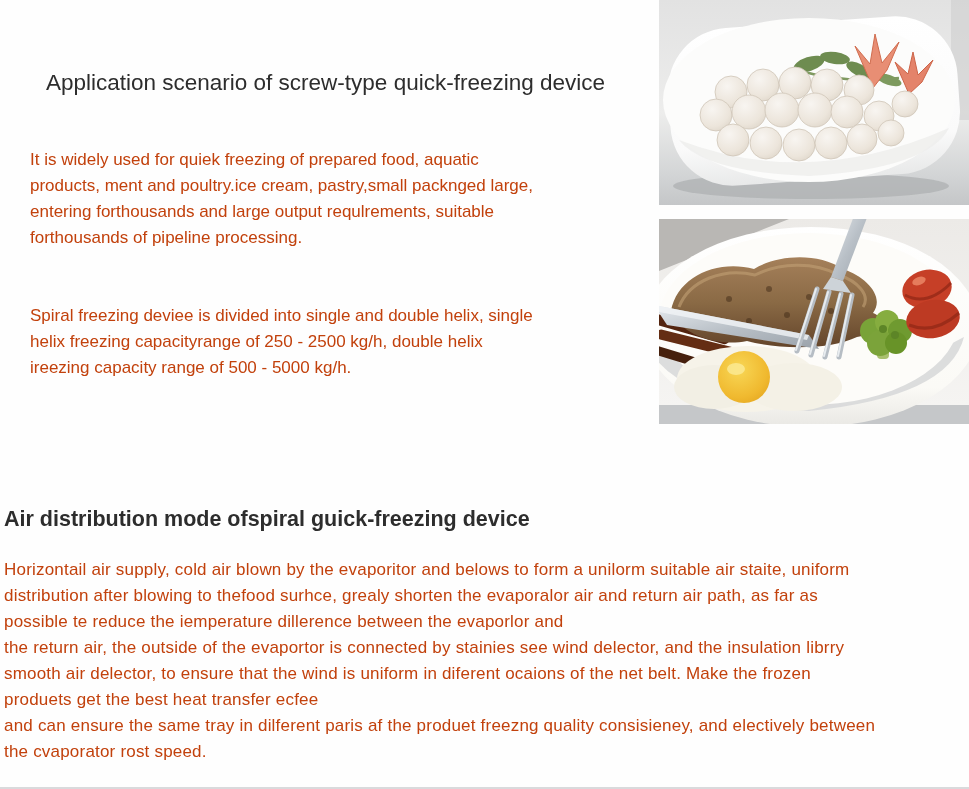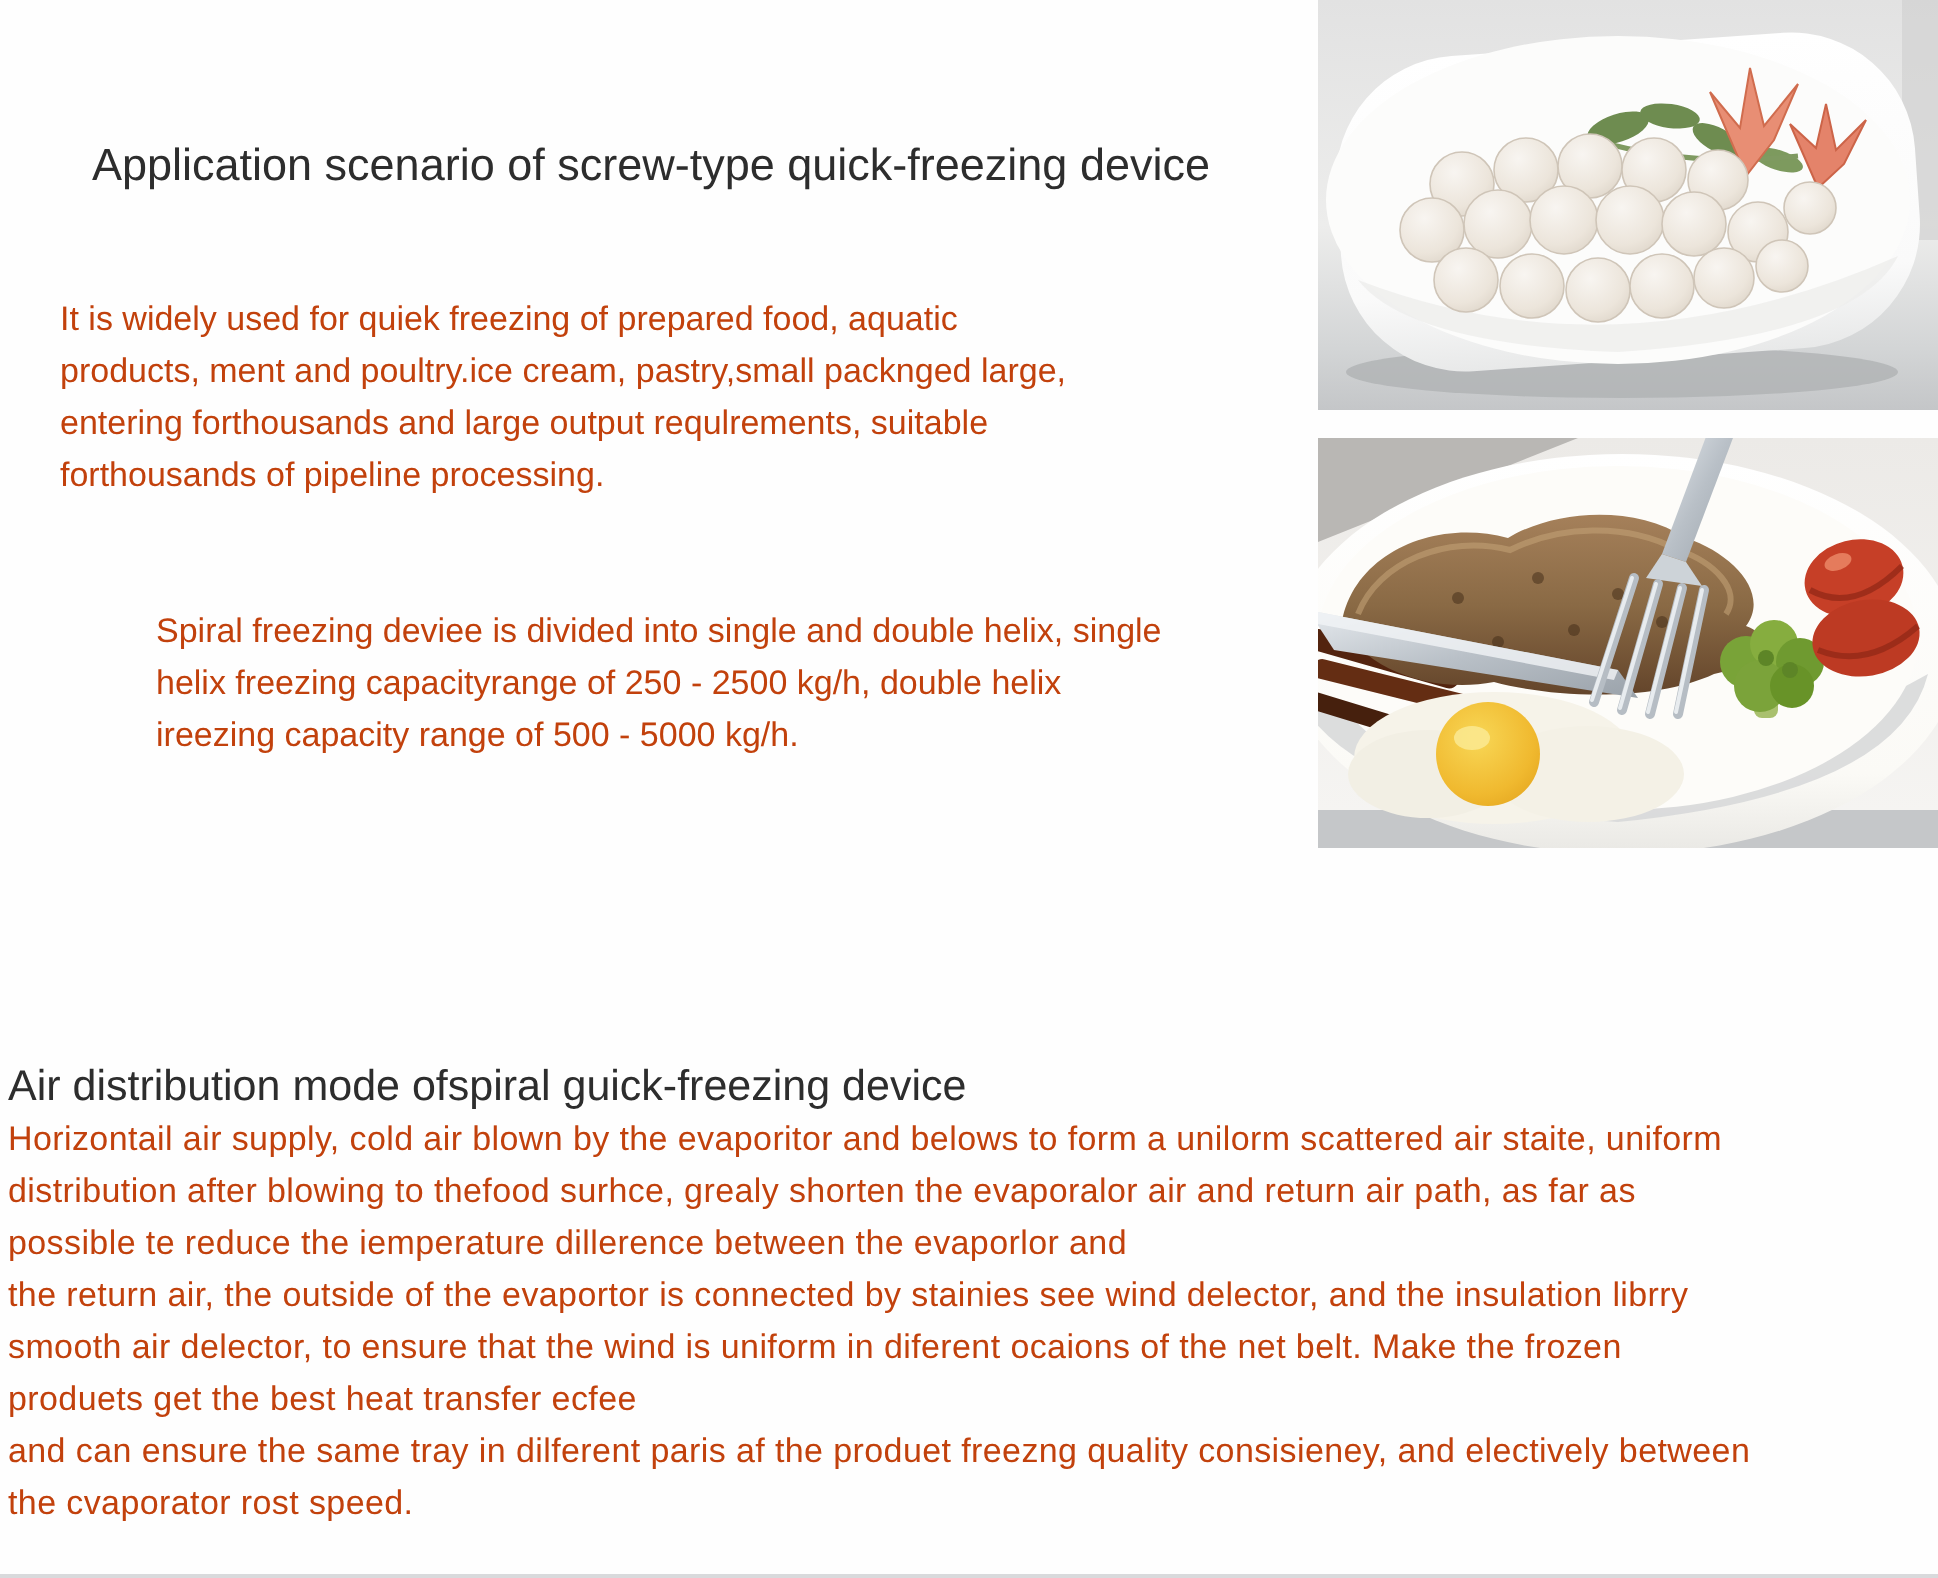--- a/index.html
+++ b/index.html
@@ -13,25 +13,25 @@
   }
   .page { position: absolute; inset: 0; background: #fefefe; }
 
   .sec1-heading {
     position: absolute; left: 30px; top: 69px; width: 575px;
     font-size: 22.5px; line-height: 28px; font-weight: 400; color: #2d2d2d; text-align: right;
   }
   .para { position: absolute; font-size: 17px; line-height: 26px; color: #c2410c; }
   .para .line { white-space: nowrap; }
   .p1 { left: 30px; top: 147px; }
-  .p2 { left: 30px; top: 303px; margin-left: 48px; }
+  .p2 { left: 30px; top: 303px; }
 
   .sec2-heading {
     position: absolute; left: 4px; top: 506px; width: 760px;
-    font-size: 21.5px; line-height: 27px; font-weight: 400; color: #2d2d2d; margin-top: 24px;
+    font-size: 21.5px; line-height: 27px; font-weight: 700; color: #2d2d2d;
   }
   .p3 { left: 4px; top: 557px; letter-spacing: 0.2px; }
 
   .photo {
     position: absolute; left: 659px; width: 310px; height: 205px;
     overflow: hidden;
   }
   .photo-top { top: 0; }
   .photo-bottom { top: 219px; }
   .photo svg { display: block; }
@@ -218,21 +218,21 @@
         <ellipse cx="274" cy="100" rx="27" ry="19" fill="#bd3a23" transform="rotate(-10 274 100)"></ellipse>
         <path d="M250,106 Q275,116 300,94" stroke="#8f2715" stroke-width="3" fill="none" opacity="0.7"></path>
         <ellipse cx="260" cy="62" rx="7" ry="4" fill="#e57b5c" transform="rotate(-20 260 62)"></ellipse>
       </g>
     </svg>
   </div>
 
   <div class="sec2-heading">Air distribution mode ofspiral guick-freezing device</div>
 
   <div class="para p3">
-      <div class="line">Horizontail air supply, cold air blown by the evaporitor and belows to form a unilorm scattered air staite, uniform</div>
+      <div class="line">Horizontail air supply, cold air blown by the evaporitor and belows to form a unilorm suitable air staite, uniform</div>
       <div class="line">distribution after blowing to thefood surhce, grealy shorten the evaporalor air and return air path, as far as</div>
       <div class="line">possible te reduce the iemperature dillerence between the evaporlor and</div>
       <div class="line">the return air, the outside of the evaportor is connected by stainies see wind delector, and the insulation librry</div>
       <div class="line">smooth air delector, to ensure that the wind is uniform in diferent ocaions of the net belt. Make the frozen</div>
       <div class="line">produets get the best heat transfer ecfee</div>
       <div class="line">and can ensure the same tray in dilferent paris af the produet freezng quality consisieney, and electively between</div>
       <div class="line">the cvaporator rost speed.</div>
     </div>
 
   <div class="bottom-divider"></div>

